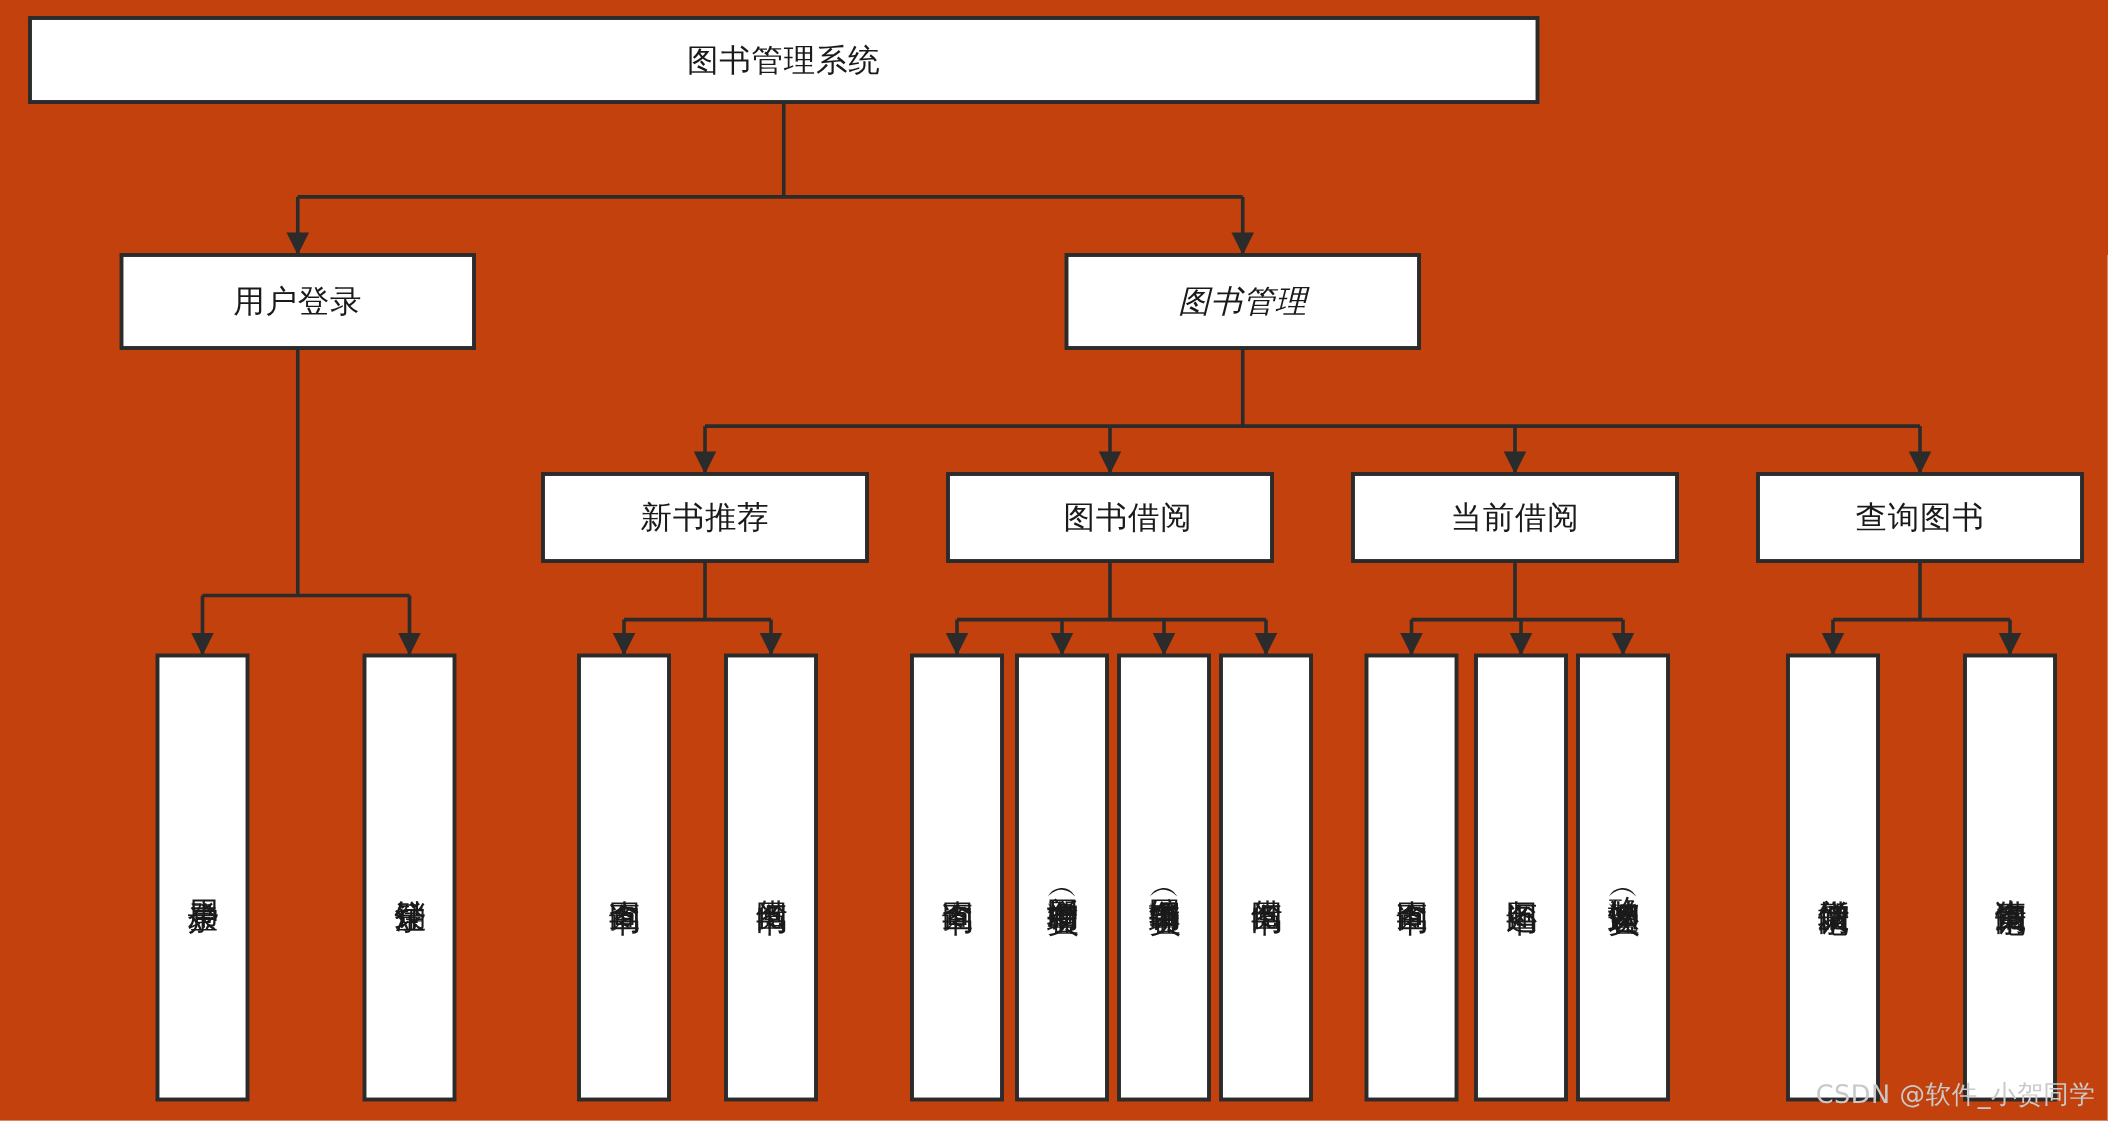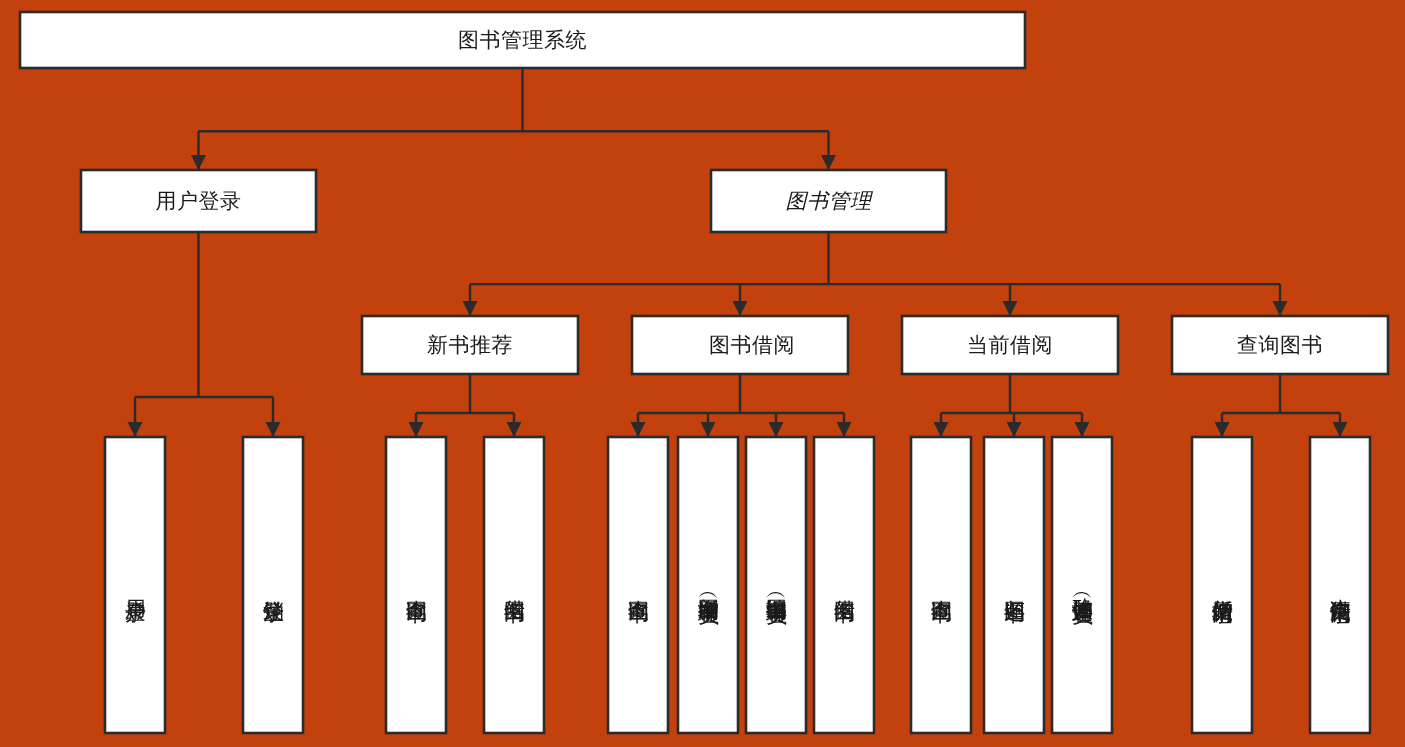--- a/index.html
+++ b/index.html
@@ -177,13 +177,14 @@
       <div class="node-label-v" style="left: 608px; top: 437px; width: 60px; height: 296px;">查询图书</div>
       <div class="node-label-v" style="left: 678px; top: 437px; width: 60px; height: 296px;">新增图书（管理员）</div>
       <div class="node-label-v" style="left: 746px; top: 437px; width: 60px; height: 296px;">编辑图书（管理员）</div>
       <div class="node-label-v" style="left: 814px; top: 437px; width: 60px; height: 296px;">借阅图书</div>
       <div class="node-label-v" style="left: 911px; top: 437px; width: 60px; height: 296px;">查询图书</div>
       <div class="node-label-v" style="left: 984px; top: 437px; width: 60px; height: 296px;">归还图书</div>
       <div class="node-label-v" style="left: 1052px; top: 437px; width: 60px; height: 296px;">确认归还（管理员）</div>
       <div class="node-label-v" style="left: 1192px; top: 437px; width: 60px; height: 296px;">新增借阅记录</div>
       <div class="node-label-v" style="left: 1310px; top: 437px; width: 60px; height: 296px;">查询借阅记录</div>
     </div>
+  <div class="watermark">CSDN @软件_小贺同学</div>
 </div>
 
 </body></html>

